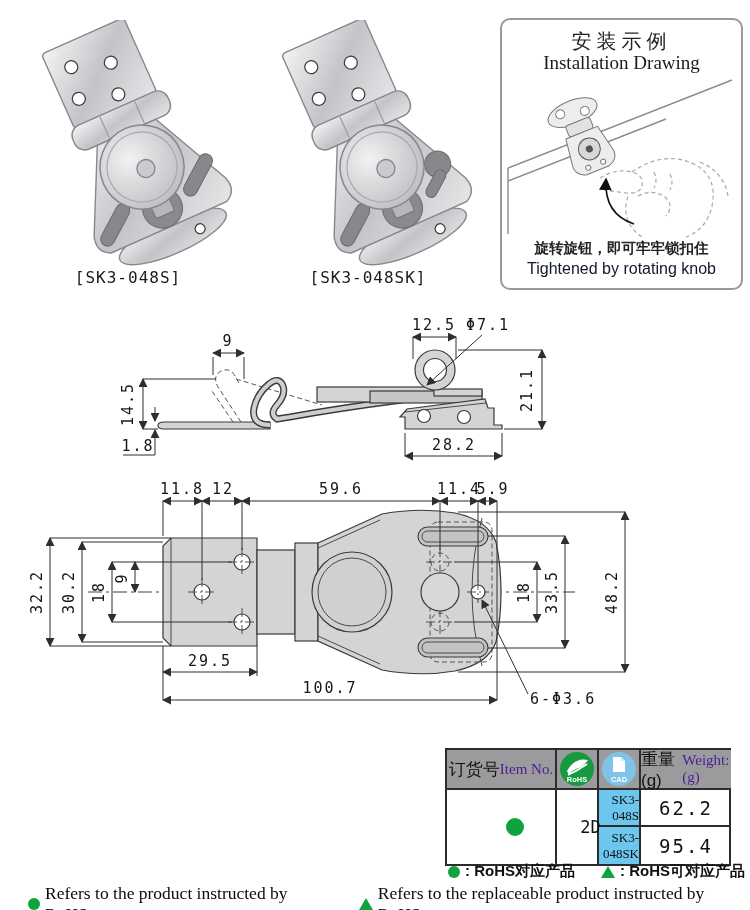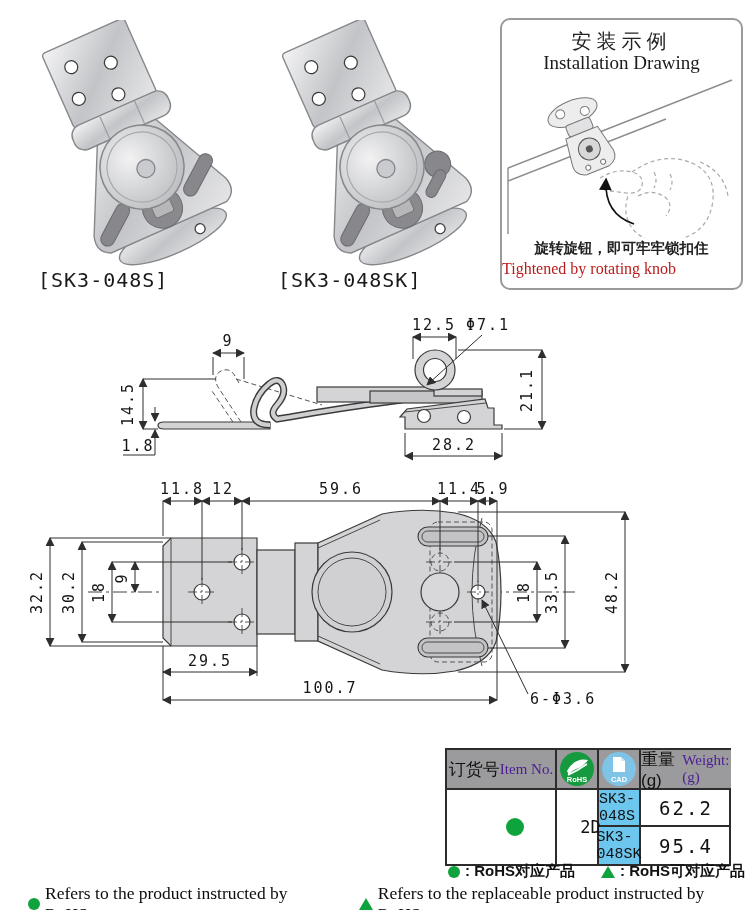--- a/index.html
+++ b/index.html
@@ -2,34 +2,34 @@
 <html><head>
 <meta charset="utf-8">
 <style>
   * { margin:0; padding:0; box-sizing:border-box; }
   html,body { background:#fff; }
   .page { position:relative; width:750px; height:910px; background:#fff; overflow:hidden;
           font-family:"Liberation Sans", sans-serif; color:#111; }
   .abs { position:absolute; }
 
   
-  .prod-label { font-family:"DejaVu Sans Mono", monospace; font-size:20px; letter-spacing:1px;
-                color:#1a1a1a; width:180px; }
+  .prod-label { font-family:"DejaVu Sans Mono", monospace; font-size:16px; letter-spacing:1px;
+                color:#1a1a1a; text-align:center; width:180px; }
 
   
   .inst-box { left:500px; top:18px; width:243px; height:272px; border:2px solid #9a9a9a;
               border-radius:10px; background:#fff; }
   .inst-title-cn { top:8px; left:0; width:100%; text-align:center; font-size:20px;
                    letter-spacing:5px; color:#222; }
   .inst-title-en { top:32px; left:0; width:100%; text-align:center;
                    font-family:"Liberation Serif", serif; font-size:19px; color:#1a1a1a; }
   .inst-cap-cn { top:219px; left:0; width:100%; text-align:center; font-size:14.5px;
                  font-weight:600; color:#222; }
-  .inst-cap-en { top:240px; left:0; width:100%; 
-                 font-family:Liberation Serif, serif; font-size:16px; color:#b91c1c; }
+  .inst-cap-en { top:240px; left:0; width:100%; text-align:center;
+                 font-family:Liberation Sans, sans-serif; font-size:16px; color:#0f172a; }
 
   
   .part  { fill:#d4d4d6; stroke:#3a3a3a; stroke-width:1.2; }
   .part2 { fill:#c6c6c9; stroke:#3a3a3a; stroke-width:1.2; }
   .hole  { fill:#ffffff; stroke:#3a3a3a; stroke-width:1.2; }
   .thin  { fill:none; stroke:#3a3a3a; stroke-width:0.9; }
   .dl    { fill:none; stroke:#2e2e2e; stroke-width:1; }
   .dash  { fill:none; stroke:#555; stroke-width:1; stroke-dasharray:5 3; }
   .cl    { fill:none; stroke:#2e2e2e; stroke-width:0.9; stroke-dasharray:14 4 3 4; }
   .chl   { stroke:#2e2e2e; stroke-width:0.8; stroke-dasharray:9 3 2 3; fill:none; }
@@ -38,21 +38,21 @@
 
   
   .spec-table { left:445px; top:748px; width:286px; display:grid;
                 grid-template-columns:110px 42px 42px 90px; grid-template-rows:40px 37px 37px;
                 border:2px solid #2c2c2c; background:#fff; }
   .cell { border-right:2px solid #2c2c2c; border-bottom:2px solid #2c2c2c;
           display:flex; flex-direction:row; align-items:center; justify-content:center; }
   .cell.last-col { border-right:none; }
   .cell.last-row { border-bottom:none; }
   .cell.head { background:#9b9b9d; }
-  .cell.item { background:#6cc6ee; font-family:Liberation Mono, monospace; font-size:15px; }
+  .cell.item { background:#6cc6ee; font-family:Liberation Serif, serif; font-size:13px;text-align:right; }
   .hd-cn { font-size:17px; color:#111; }
   .hd-en { font-family:"Liberation Serif", serif; font-size:15px; color:#4c1d95; }
   .mono-big { font-family:"DejaVu Sans Mono", monospace; font-size:19px; letter-spacing:2px; }
   .mono-mid { font-family:"DejaVu Sans Mono", monospace; font-size:17px; }
   .span-rows { grid-row:2 / 4;margin-left:27px; }
   .green-dot { width:18px; height:18px; border-radius:50%; background:#0ea33c; }
 
   
   .legend { left:430px; top:862px; width:315px; display:flex; justify-content:flex-end;
             gap:26px; align-items:center; font-size:15px; font-weight:600; color:#111; }

